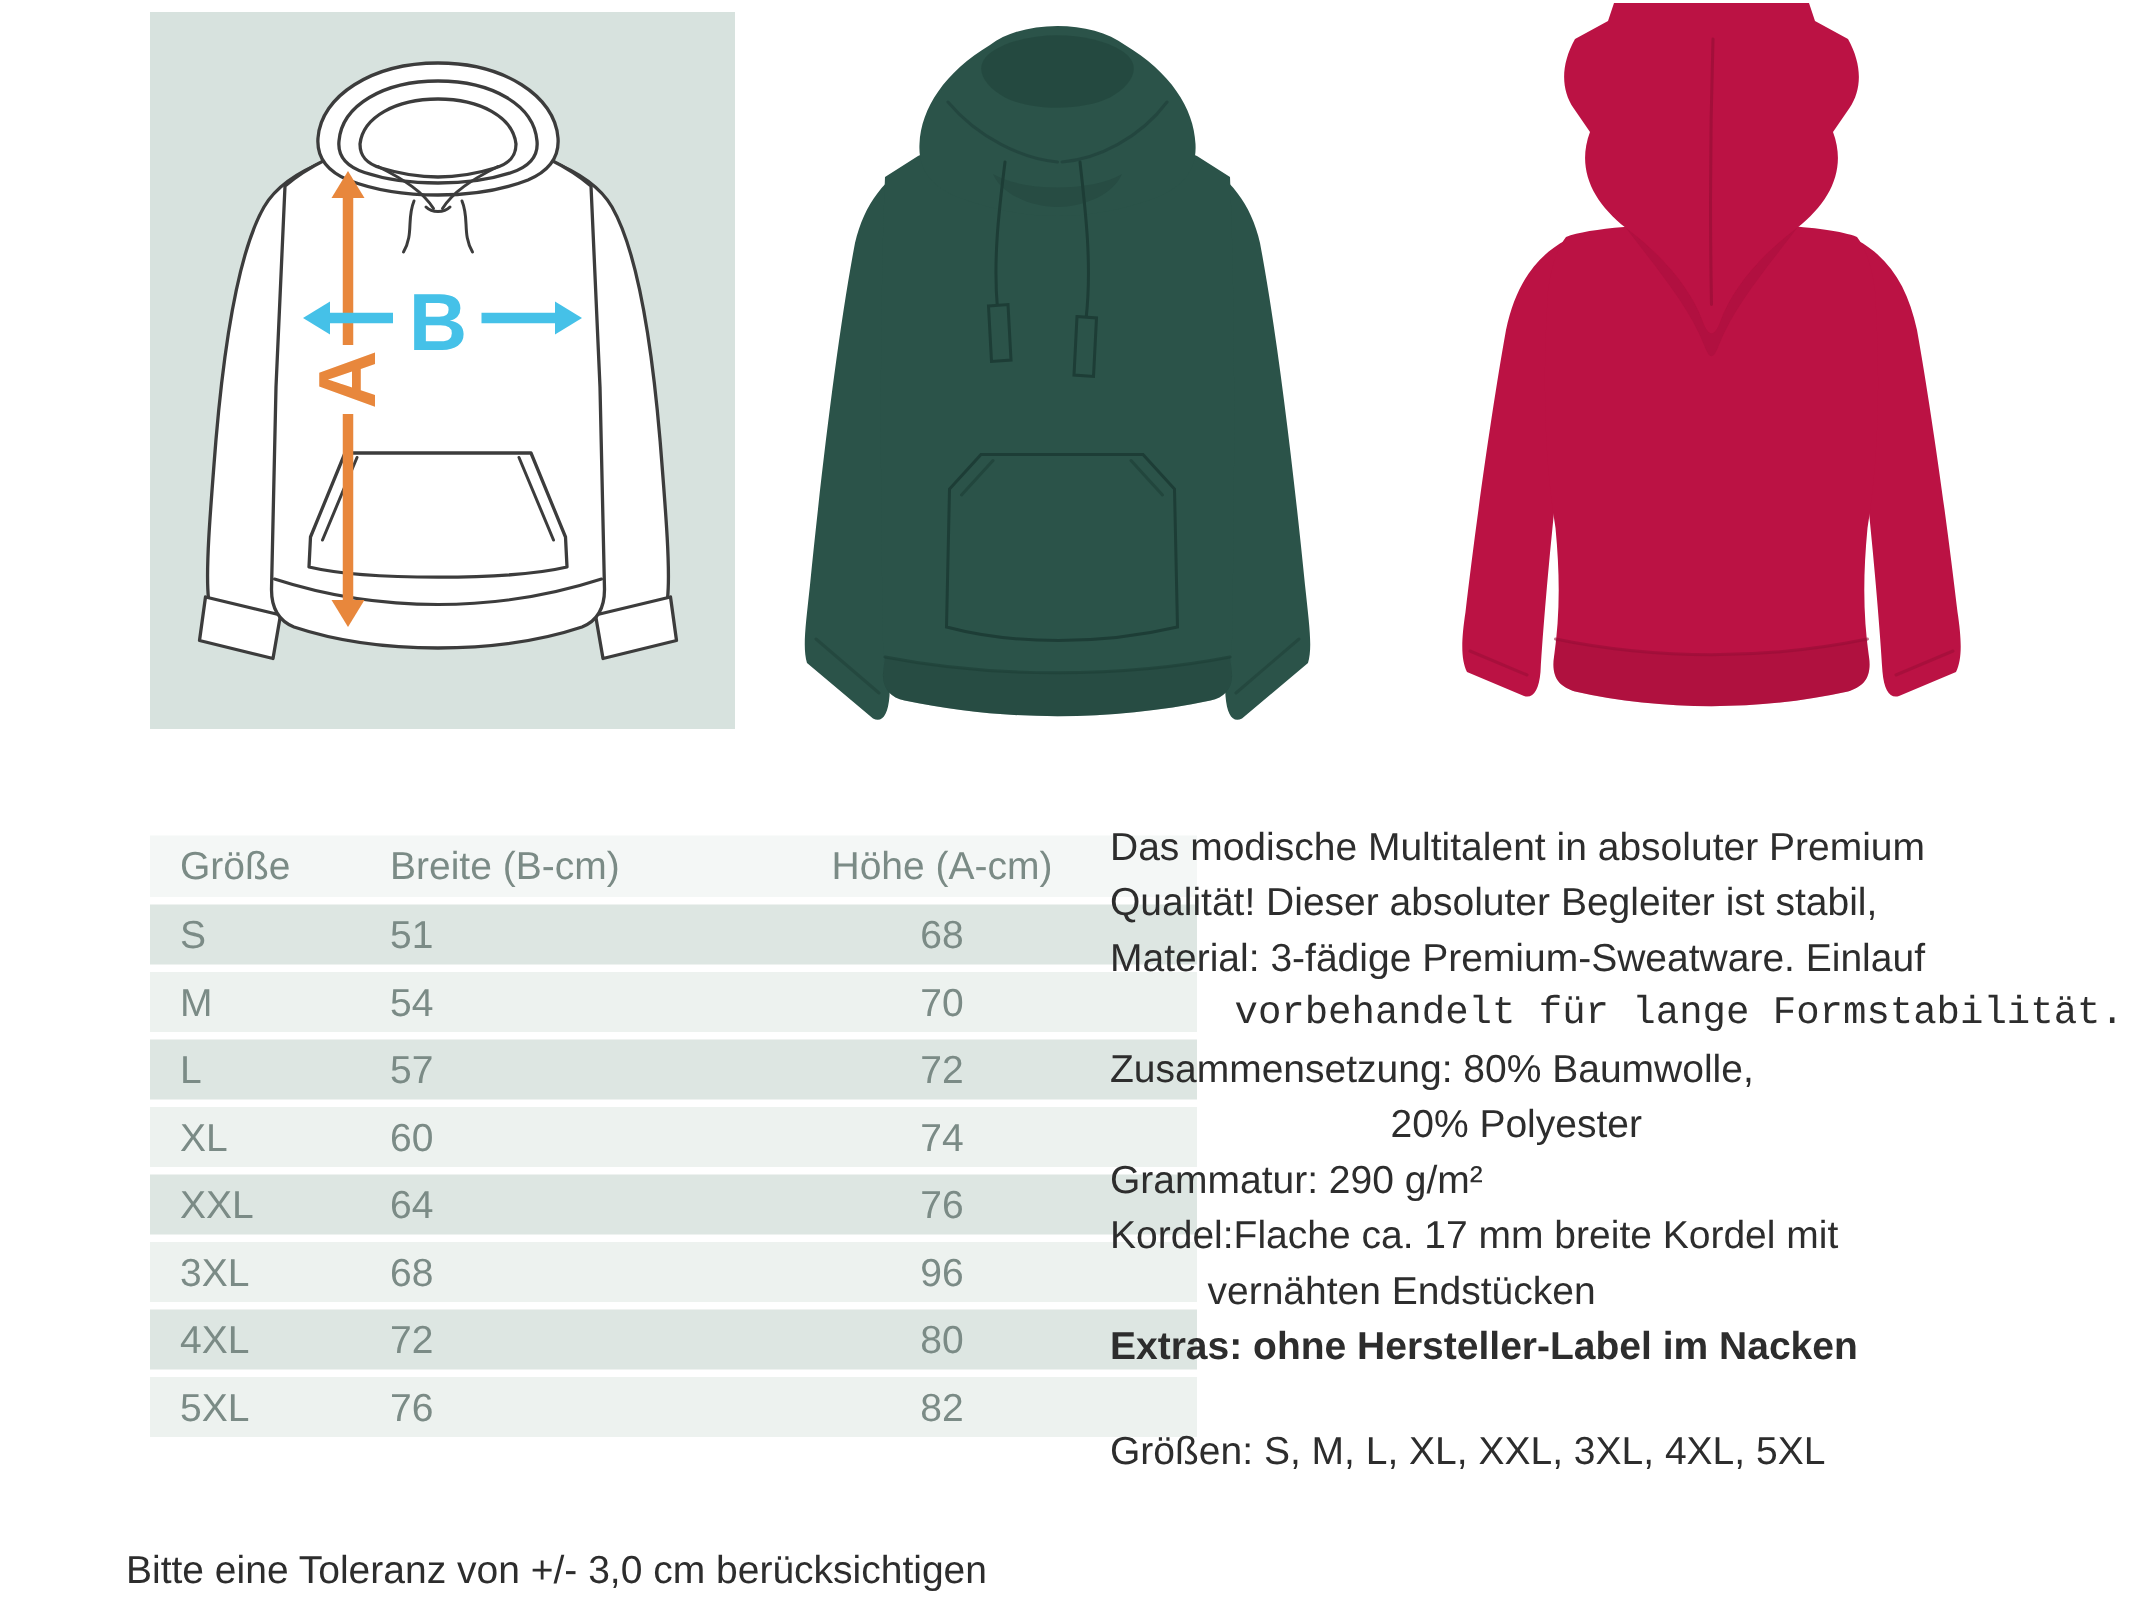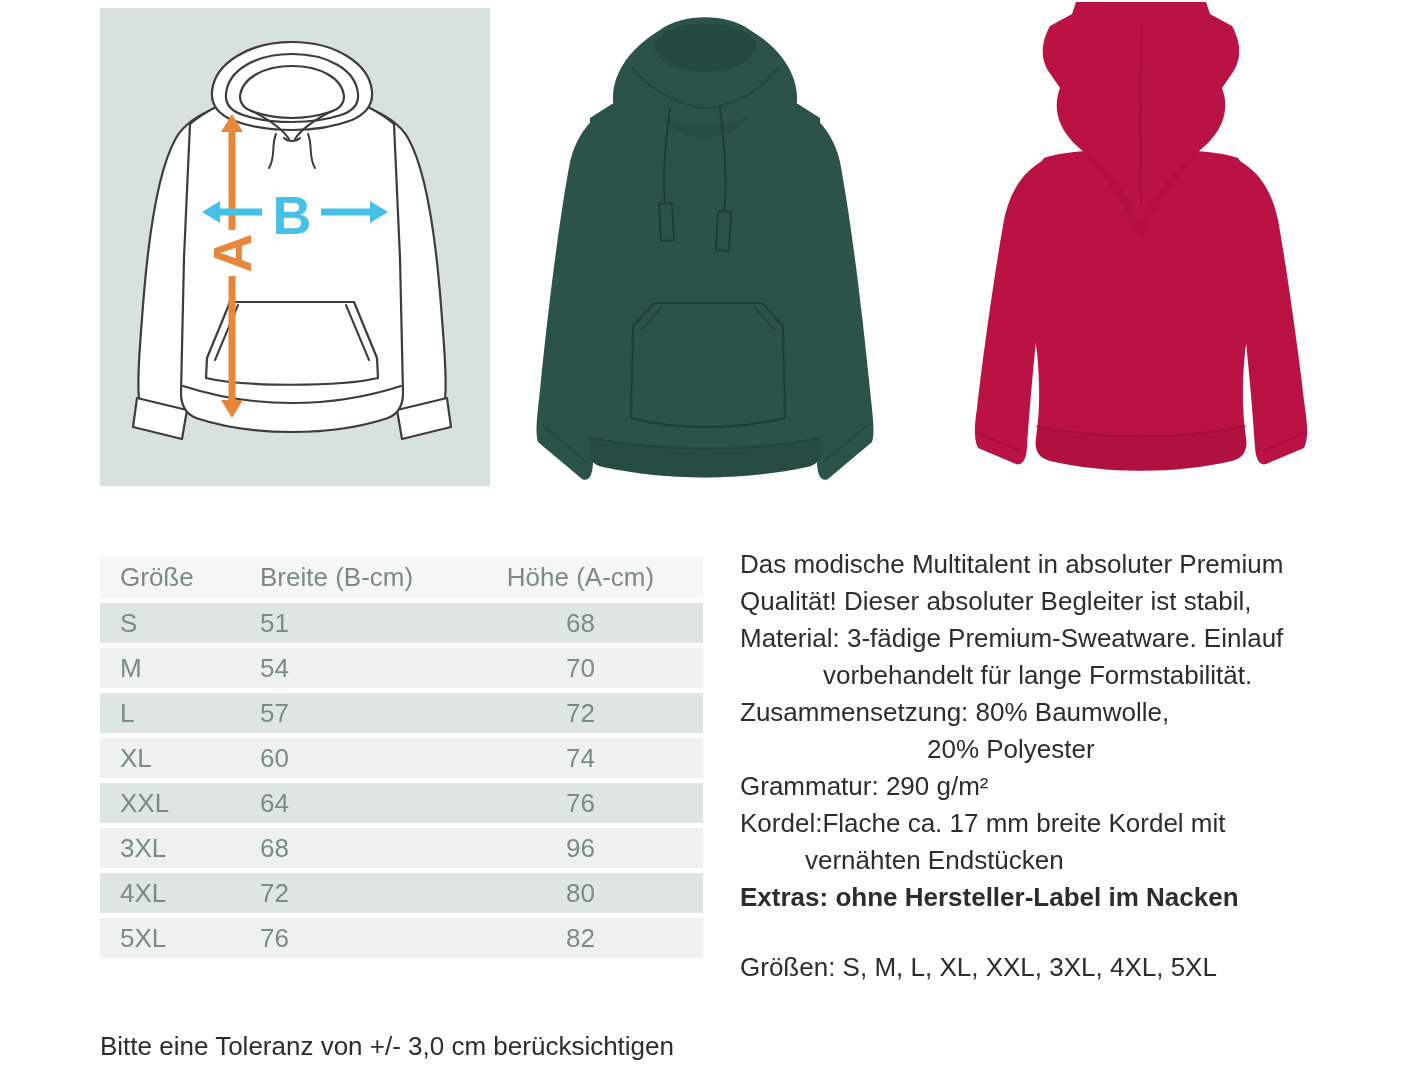--- a/index.html
+++ b/index.html
@@ -28,32 +28,32 @@
   .hf{fill:var(--hoodie-front);}
   .hfd{fill:var(--hoodie-front-dark);}
   .hfs{stroke:var(--hoodie-front-dark);stroke-width:2;fill:none;stroke-linecap:round;}
   .hfstroke{stroke:var(--hoodie-front-dark);stroke-width:2;}
   
   .hb{fill:var(--hoodie-back);}
   .hbd{fill:var(--hoodie-back-dark);}
   .hbs{stroke:var(--hoodie-back-dark);stroke-width:2;fill:none;stroke-linecap:round;}
 
   
-  .size-table{position:absolute;left:100px;top:557px;width:603px;font-size:26px;color:var(--table-text);}
+  .size-table{position:absolute;left:100px;top:557px;width:698px;font-size:26px;color:var(--table-text);}
   .trow{display:flex;align-items:center;height:40px;margin-top:5px;}
   .thead-row{height:41px;margin-top:0;background:var(--table-header-bg);}
   .trow.odd{background:var(--table-row-odd);}
   .trow.even{background:var(--table-row-even);}
   .cell{box-sizing:border-box;white-space:nowrap;}
   .c0{width:160px;padding-left:20px;}
   .c1{width:198px;}
   .c2{flex:1;text-align:center;}
 
   
-  .tolerance{position:absolute;left:100px;top:1028px;font-size:26px;line-height:37px;color:var(--body-text);white-space:nowrap;}
+  .tolerance{position:absolute;left:84px;top:1028px;font-size:26px;line-height:37px;color:var(--body-text);white-space:nowrap;}
   .description{position:absolute;left:740px;top:546px;width:640px;font-size:26px;line-height:37px;color:var(--body-text);}
   .description div{white-space:nowrap;}
   .specs{}
   .sizes{margin-top:33px;}
 </style>
 </head>
 <body>
 
 <div class="stage">
 
@@ -200,21 +200,21 @@
 
   <div class="tolerance">Bitte eine Toleranz von +/- 3,0 cm berücksichtigen</div>
 
   <div class="description">
     <div class="intro">
         <div>Das modische Multitalent in absoluter Premium</div>
         <div>Qualität! Dieser absoluter Begleiter ist stabil,</div>
       </div>
     <div class="specs">
         <div style="padding-left: 0px;">Material: 3-fädige Premium-Sweatware. Einlauf</div>
-        <div style="padding-left: 83px;">vorbehandelt für lange Formstabilität.</div>
+        <div style="padding-left: 83px; font-family: Liberation Mono, monospace;">vorbehandelt für lange Formstabilität.</div>
         <div style="padding-left: 0px;">Zusammensetzung: 80% Baumwolle,</div>
         <div style="padding-left: 187px;">20% Polyester</div>
         <div style="padding-left: 0px;">Grammatur: 290 g/m²</div>
         <div style="padding-left: 0px;">Kordel:Flache ca. 17 mm breite Kordel mit</div>
         <div style="padding-left: 65px;">vernähten Endstücken</div>
         <div style="padding-left: 0px; font-weight: bold;">Extras: ohne Hersteller-Label im Nacken</div>
       </div>
     <div class="sizes">Größen: S, M, L, XL, XXL, 3XL, 4XL, 5XL</div>
   </div>
 

